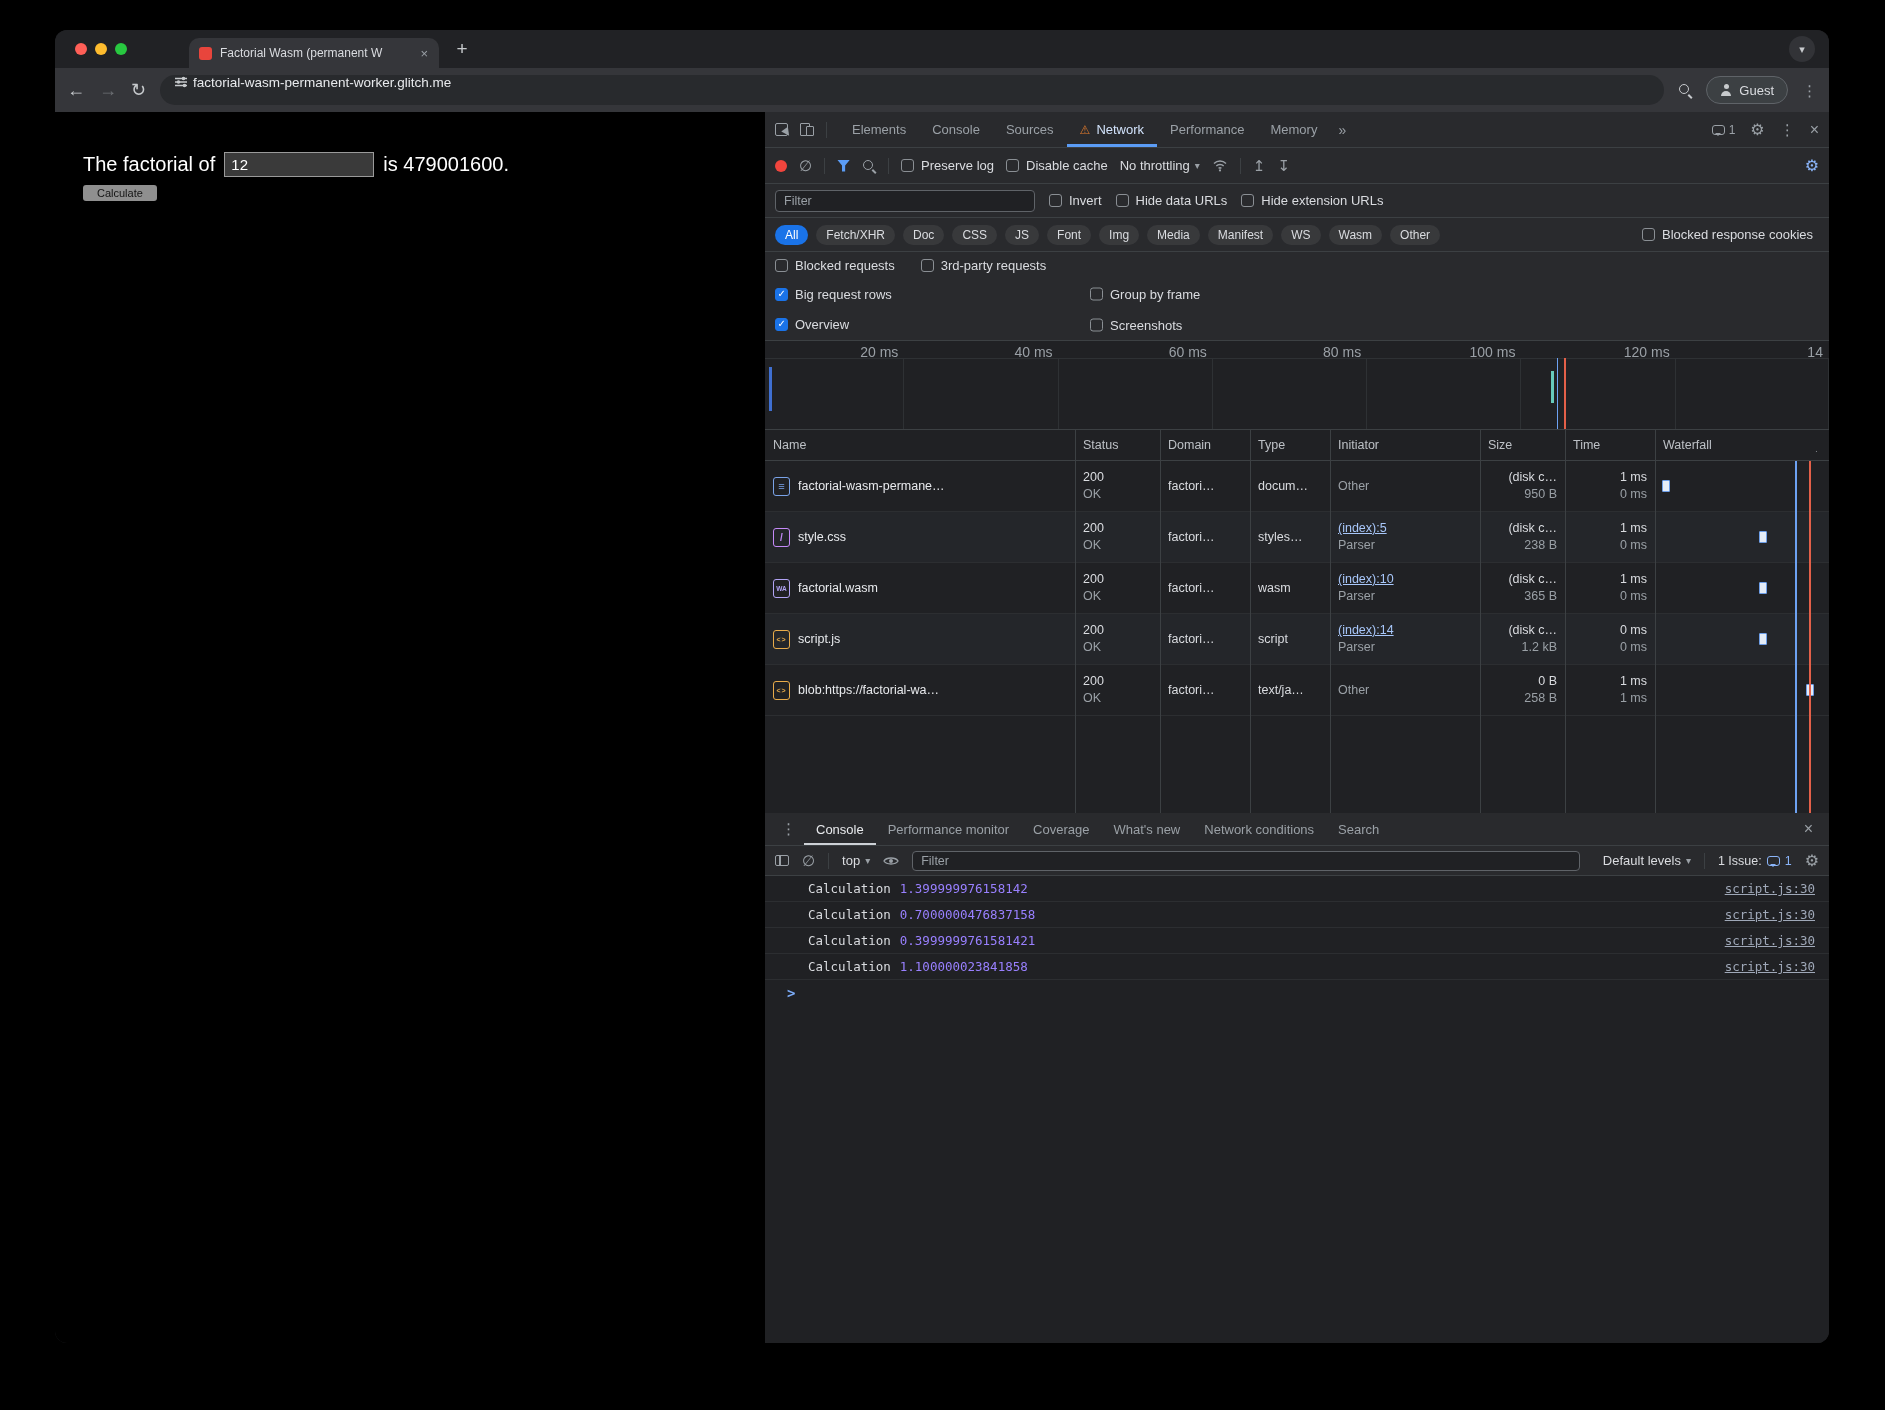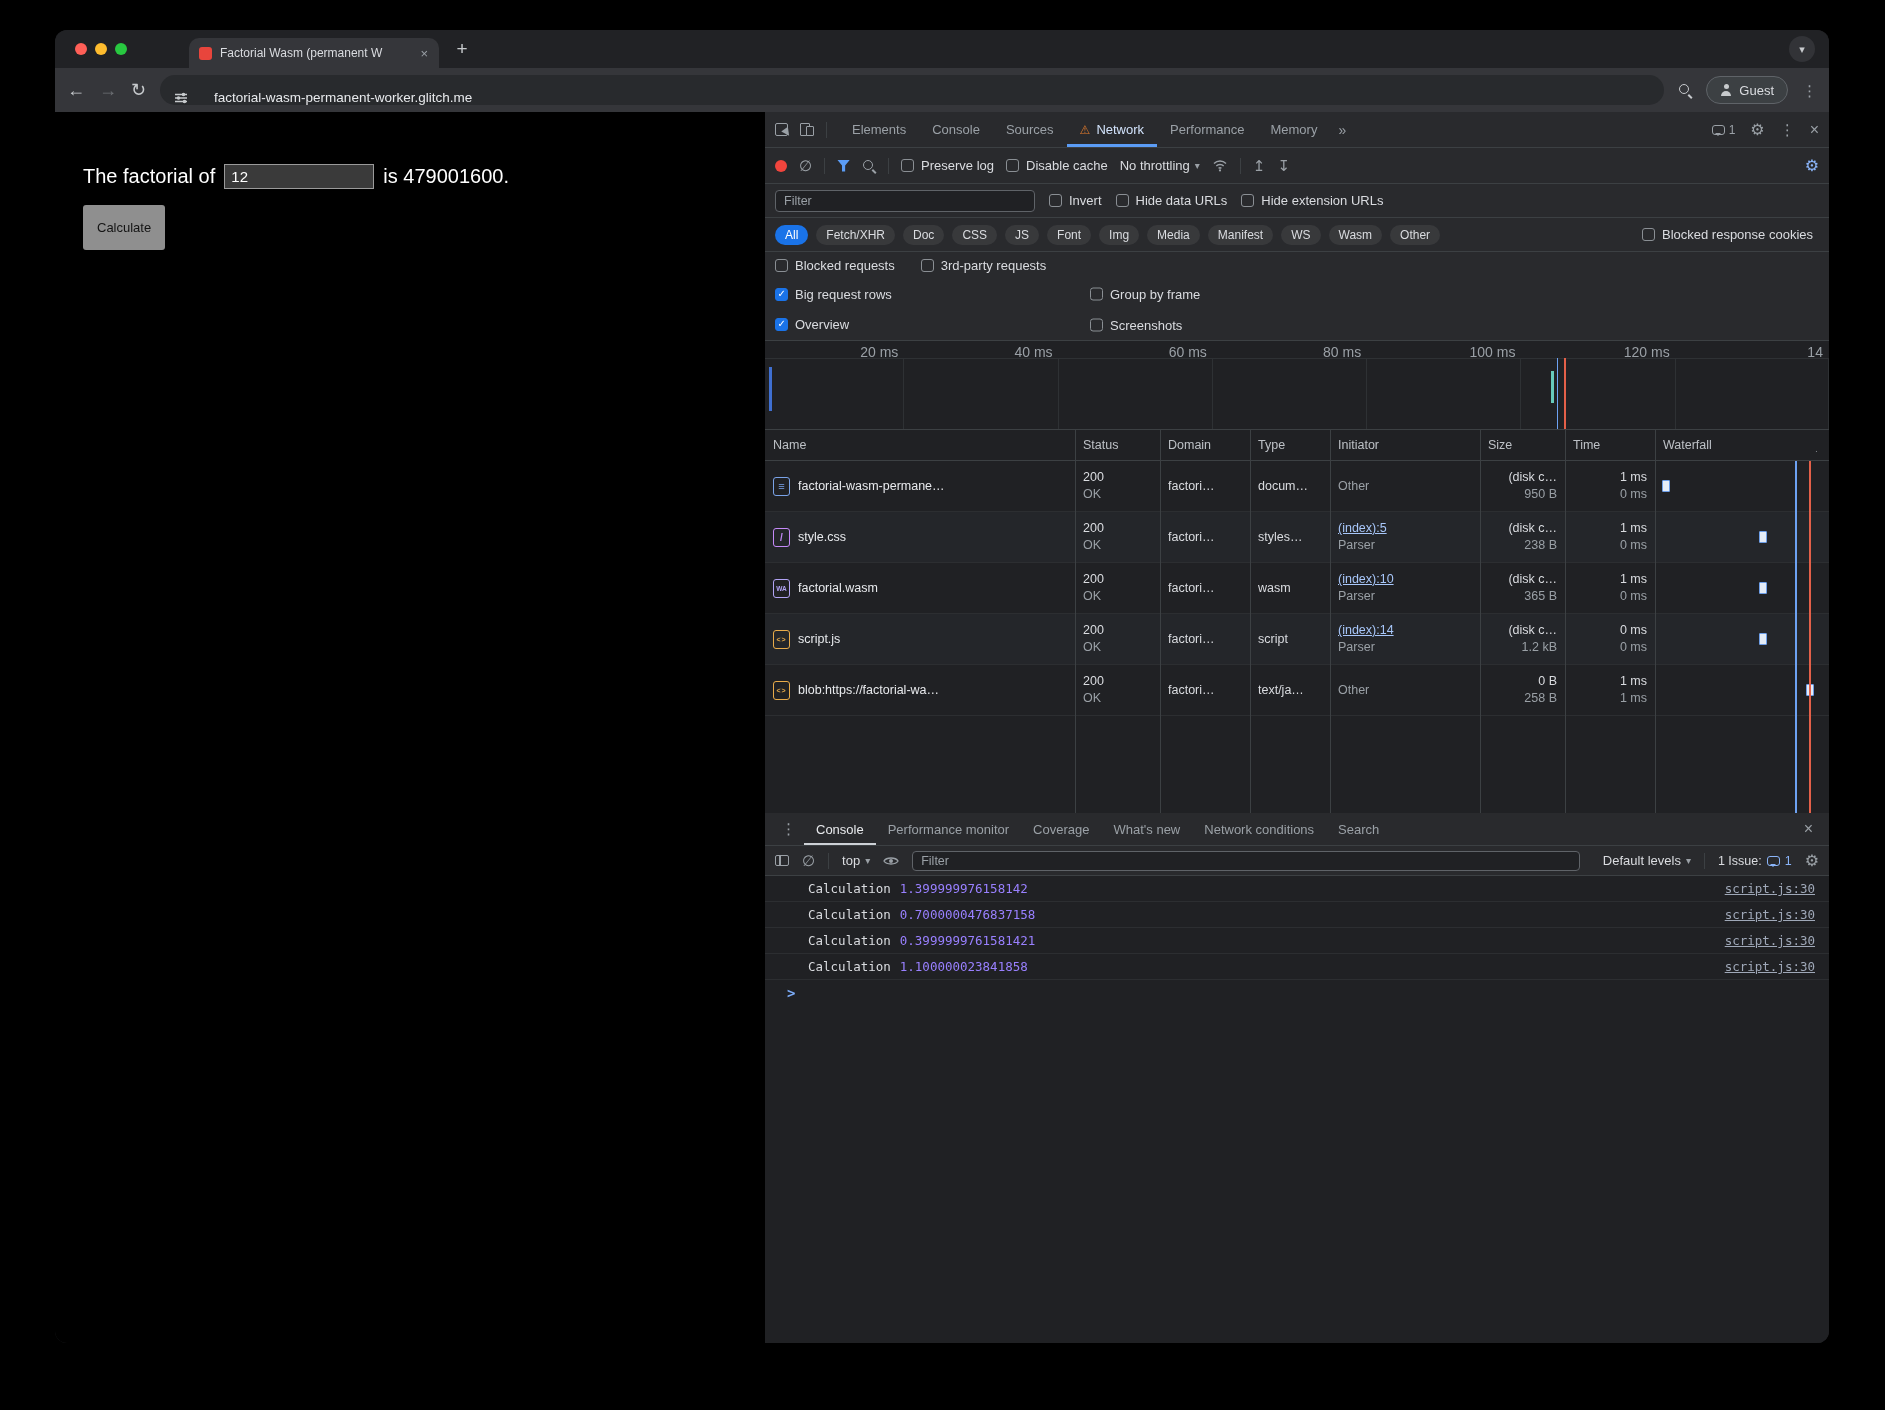--- a/index.html
+++ b/index.html
@@ -29,21 +29,21 @@
   .tab-title{font-size:12px;color:var(--t3);white-space:nowrap;overflow:hidden;flex:1}
   .tab-x{color:var(--t2);font-size:13px;padding:0 3px}
   .newtab{margin-left:10px;color:#c7cacd;font-size:19px;width:26px;height:26px;display:flex;align-items:center;justify-content:center;border-radius:50%}
   .tabsearch{position:absolute;right:14px;top:6px;width:26px;height:26px;border-radius:50%;background:#323337;
              color:#c7cacd;display:flex;align-items:center;justify-content:center;font-size:11px}
 
   
   .toolbar{height:44px;background:var(--chrome);display:flex;align-items:center;padding:0 12px;gap:14px;flex:none}
   .navbtn{color:#c7cacd;font-size:18px;line-height:1}
   .navbtn.dim{color:#6e7175}
-  .omnibox{flex:1;height:30px;border-radius:15px;background:var(--omni);display:flex;align-items:flex-end;gap:26px;padding:0 14px}
+  .omnibox{flex:1;height:30px;border-radius:15px;background:var(--omni);display:flex;align-items:flex-start;gap:5px;padding:0 14px}
   .url{font-size:13.5px;color:var(--t1)}
   .guest{display:flex;align-items:center;gap:7px;background:#3c4043;border:1px solid #5f6368;
          border-radius:15px;height:28px;padding:0 13px;font-size:13px;color:var(--t3)}
   .i-person{position:relative;width:12px;height:12px}
   .i-person::before{content:"";position:absolute;top:0;left:3.5px;width:5px;height:5px;border-radius:50%;background:#c7cacd}
   .i-person::after{content:"";position:absolute;bottom:0;left:1px;width:10px;height:5px;border-radius:5px 5px 0 0;background:#c7cacd}
 
   
   .i-mag{position:relative;width:14px;height:14px;flex:none}
   .i-mag::before{content:"";position:absolute;left:1px;top:1px;width:8px;height:8px;border:1.5px solid #c7cacd;border-radius:50%}
@@ -63,23 +63,23 @@
   .i-bubble::after{content:"";position:absolute;left:2px;bottom:-5px;border:3px solid transparent;border-top-color:currentColor}
   .i-tune{flex:none}
 
   .vsep{width:1px;height:16px;background:var(--div);flex:none}
 
   
   .content{flex:1;display:flex;min-height:0}
   .webpage{width:709px;background:#000;padding:24px 28px;flex:none}
   .webpage h1{font-size:40px;font-weight:700;margin:14px 0 0;color:#fff}
   .webpage h2{font-size:29px;font-weight:700;margin:38px 0 0;color:#fff}
-  .factline{display:flex;align-items:center;gap:9px;margin-top:28px;font-size:20px;color:#fff}
+  .factline{display:flex;align-items:center;gap:9px;margin-top:16px;font-size:20px;color:#fff}
   .factinput{width:150px;height:25px;background:#3a3a3a;border:1px solid #9a9a9a;color:#fff;font-size:15px;padding:0 6px;font-family:"Liberation Sans",sans-serif}
-  .calcbtn{margin-top:16px;background:#8f8f8f;color:#141414;border:none;border-radius:3px;font-size:13px;padding:15px 14px;font-family:"Liberation Sans",sans-serif}
+  .calcbtn{margin-top:8px;background:#8f8f8f;color:#141414;border:none;border-radius:3px;font-size:11px;padding:2px 14px;font-family:"Liberation Sans",sans-serif}
 
   
   .devtools{flex:1;display:flex;flex-direction:column;background:var(--panel);border-left:1px solid #000;min-width:0;font-size:13px;color:var(--t3)}
 
   .dt-tabbar{height:36px;background:var(--tbar);border-bottom:1px solid var(--div);display:flex;align-items:center;padding:0 10px;gap:12px;flex:none}
   .dt-tabs{display:flex;align-items:stretch;height:100%}
   .dt-tab{display:flex;align-items:center;gap:6px;padding:0 13px;color:var(--t2);font-size:13px}
   .dt-tab.active{color:#d2e3fc;box-shadow:inset 0 -3px 0 var(--underline)}
   .warn{color:#e87d2c;font-size:12px}
   .dt-more{display:flex;align-items:center;color:var(--t2);padding:0 8px;font-size:14px}

